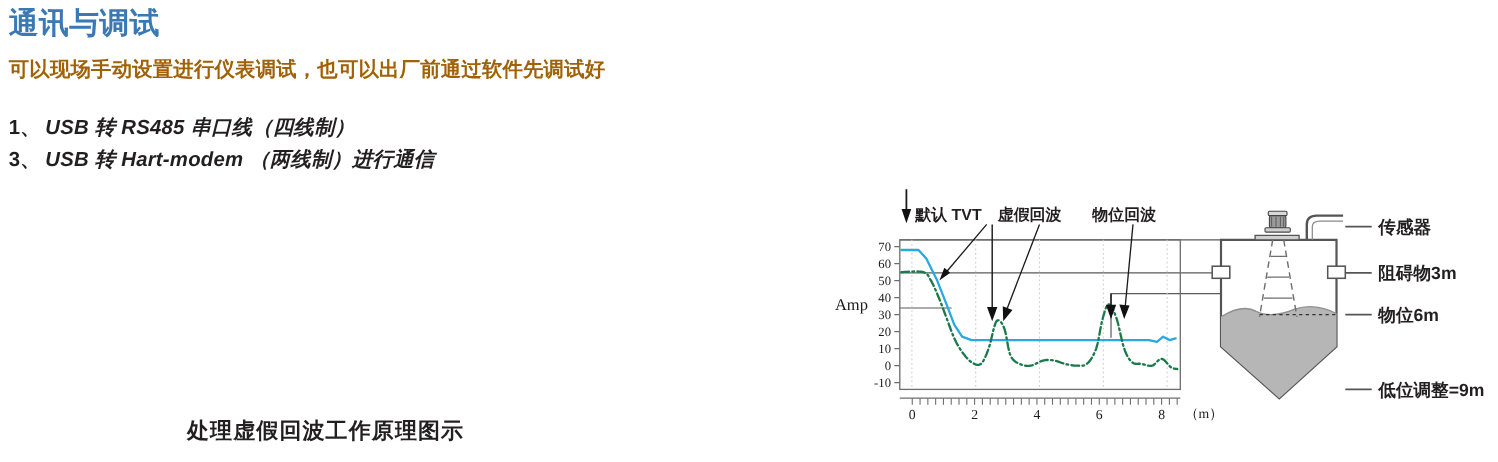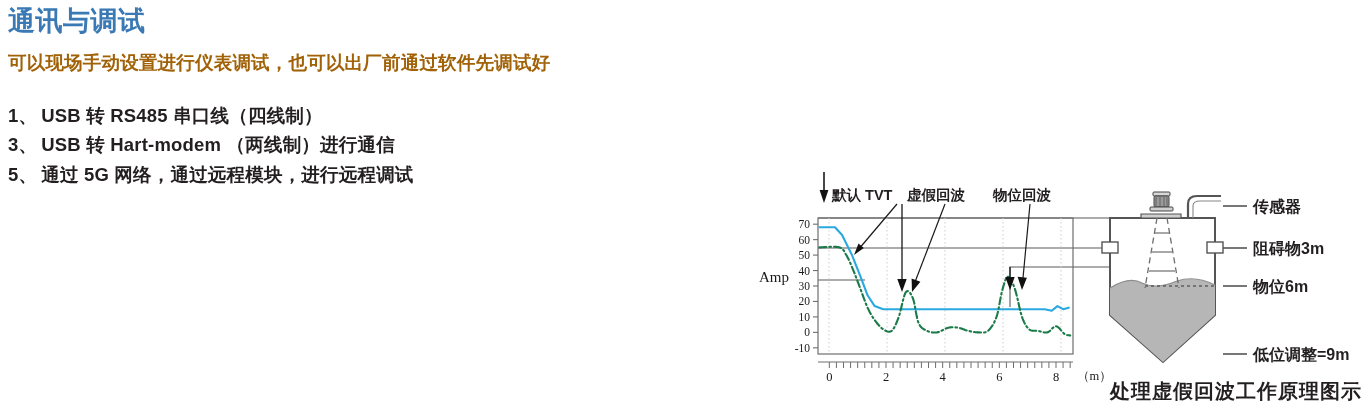--- a/index.html
+++ b/index.html
@@ -24,48 +24,45 @@
   .intro-line{
     font-size:18.5px;font-weight:bold;color:#231f20;
     line-height:1.32;margin:0 0 3px 0;letter-spacing:0.2px;
   }
   ol.method-list{list-style:none;margin:0;padding:0;}
   ol.method-list li{
     font-size:18.5px;font-weight:bold;color:#231f20;
     line-height:1.58;white-space:nowrap;letter-spacing:0.2px;
   }
   li .num{display:inline-block;}
-  li .txt{display:inline-block;margin-left:4px;}
+  li .txt{display:inline-block;margin-left:4px;font-style:italic;}
 
   
   .figure{position:absolute;left:745px;top:100px;width:617px;height:320px;}
   .figure svg{display:block;}
   .fig-caption{
-    position:absolute;left:0;top:378px;width:1362px;text-align:right;
+    position:absolute;left:0;top:378px;width:1362px;text-align:left;
     font-size:20px;font-weight:bold;color:#231f20;letter-spacing:1px;
   }
   .cap-inner{display:inline-block;margin-left:170px;}
 </style>
 </head>
 <body>
 
 <div id="root">
 
   <div class="left-col">
     <h1 class="page-title">通讯与调试</h1>
     <p class="lead-line">可以现场手动设置进行仪表调试，也可以出厂前通过软件先调试好</p>
     <ol class="method-list">
       <li>
         <span class="num">1、</span><span class="txt">USB 转 RS485 串口线（四线制）</span>
       </li>
       <li>
         <span class="num">3、</span><span class="txt">USB 转 Hart-modem （两线制）进行通信</span>
-      </li>
-      <li>
-        <span class="num">5、</span><span class="txt">通过 5G 网络，通过远程模块，进行远程调试</span>
       </li>
     </ol>
   </div>
 
   <div class="figure">
     <svg id="fig-svg" width="617" height="300" viewBox="0 0 617 300">
 
       <g stroke="#5a5a5a" stroke-width="1.1" fill="none">
 
         <path d="M73 118 H400"></path>

